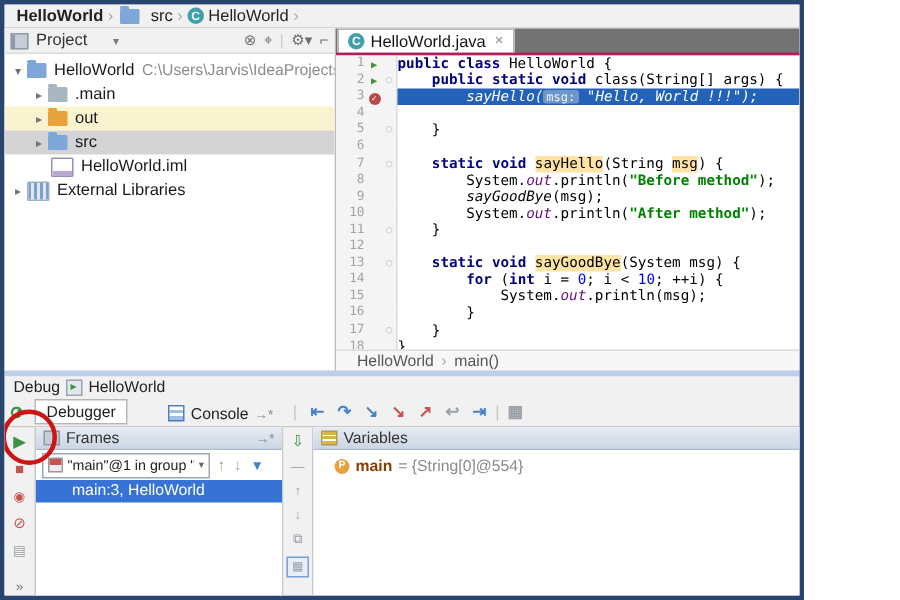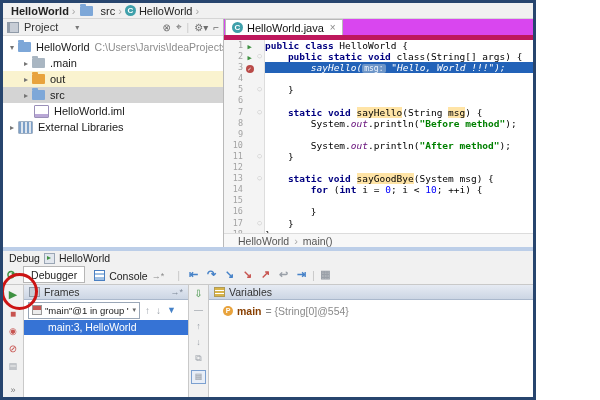--- a/index.html
+++ b/index.html
@@ -30,21 +30,21 @@
   .ticn{width:13px;height:10px;display:inline-block;margin:0 5px 0 1px;position:relative;border-radius:1px;flex:0 0 13px;}
   .ticn.fold-b{background:#7da7d8;}
   .ticn.fold-g{background:#a9b6c2;}
   .ticn.fold-o{background:#e8a33d;}
   .ticn.fold-b::before,.ticn.fold-g::before,.ticn.fold-o::before{content:"";position:absolute;top:-2px;left:0;width:6px;height:2px;background:inherit;border-radius:1px 1px 0 0;}
   .ticn.file-iml{width:9px;height:11px;background:#fff;border:1px solid #9a8fb8;box-shadow:inset 0 -3px 0 #b9a7d6;margin-left:3px;}
   .ticn.libraries{width:12px;height:11px;background:repeating-linear-gradient(90deg,#7da0c8 0 2px,#dfe6ef 2px 4px);border:1px solid #9fb0c4;}
   .tree-path{color:#8c8c8c;margin-left:5px;font-size:10.5px;}
   
   .editor{flex:1;display:flex;flex-direction:column;min-width:0;background:#fff;}
-  .tabbar{height:16px;flex:0 0 16px;background:#d946ef;border-bottom:5px solid #be185d;display:flex;align-items:flex-start;padding-left:1px;}
+  .tabbar{height:16px;flex:0 0 16px;background:#737373;border-bottom:2px solid #be185d;display:flex;align-items:flex-start;padding-left:1px;}
   .tab{height:15px;display:flex;align-items:center;gap:4px;background:#fff;border:1px solid #b9b9b9;border-bottom:none;
        padding:0 6px;font-size:11px;color:#111;}
   .class-icon{width:11px;height:11px;border-radius:50%;background:#3fa0ab;display:inline-block;position:relative;flex:0 0 11px;}
   .class-icon::after{content:"C";position:absolute;left:0;top:0;width:11px;height:11px;line-height:11px;text-align:center;
                      color:#fff;font-size:8px;font-weight:bold;font-family:"Liberation Sans",sans-serif;}
   .tab-close{color:#888;font-size:10px;margin-left:2px;cursor:default;}
   .editor-body{flex:1;overflow:hidden;background:#fff;font-family:"DejaVu Sans Mono",monospace;font-size:9.5px;}
   .code-row{height:11.1px;line-height:11.1px;display:flex;}
   .gut{flex:0 0 40px;display:flex;background:#f4f4f4;border-right:1px solid #ddd;}
   .ln{flex:0 0 19px;text-align:right;color:#a3a3a3;font-size:8.5px;}
@@ -272,20 +272,21 @@
               <span class="gfold"></span>
             </div>
             <div class="ctext"><span class="sg pl">        System.</span><span class="sg fld">out</span><span class="sg pl">.println(</span><span class="sg str">"Before method"</span><span class="sg pl">);</span></div>
           </div>
           <div class="code-row">
             <div class="gut">
               <span class="ln">9</span>
               <span class="gmark"></span>
               <span class="gfold"></span>
             </div>
+            <div class="ctext"><span class="sg pl">        </span><span class="sg call">sayGoodBye</span><span class="sg pl">(msg);</span></div>
           </div>
           <div class="code-row">
             <div class="gut">
               <span class="ln">10</span>
               <span class="gmark"></span>
               <span class="gfold"></span>
             </div>
             <div class="ctext"><span class="sg pl">        System.</span><span class="sg fld">out</span><span class="sg pl">.println(</span><span class="sg str">"After method"</span><span class="sg pl">);</span></div>
           </div>
           <div class="code-row">
@@ -319,20 +320,21 @@
               <span class="gfold"></span>
             </div>
             <div class="ctext"><span class="sg pl">        </span><span class="sg kw">for</span><span class="sg pl"> (</span><span class="sg kw">int</span><span class="sg pl"> i = </span><span class="sg num">0</span><span class="sg pl">; i &lt; </span><span class="sg num">10</span><span class="sg pl">; ++i) {</span></div>
           </div>
           <div class="code-row">
             <div class="gut">
               <span class="ln">15</span>
               <span class="gmark"></span>
               <span class="gfold"></span>
             </div>
+            <div class="ctext"><span class="sg pl">            System.</span><span class="sg fld">out</span><span class="sg pl">.println(msg);</span></div>
           </div>
           <div class="code-row">
             <div class="gut">
               <span class="ln">16</span>
               <span class="gmark"></span>
               <span class="gfold"></span>
             </div>
             <div class="ctext"><span class="sg pl">        }</span></div>
           </div>
           <div class="code-row">
@@ -363,21 +365,21 @@
   <div class="splitter"></div>
 
   <div class="debug">
     <div class="dbg-title">
       <span>Debug</span>
       <span class="cfg-icon"></span>
       <span>HelloWorld</span>
     </div>
     <div class="dbg-toolbar">
       <span class="rerun">⟳</span>
-      <span id="dtabs" style="display:flex;align-items:flex-end;gap:2px;">
+      <span id="dtabs" style="display:flex;align-items:flex-end;gap:20px;">
           <span class="dtab active">
             <span>Debugger</span>
           </span>
           <span class="dtab">
             <span class="console-icon"></span>
             <span>Console</span>
             <span class="tab-suffix">→*</span>
           </span>
         </span>
       <span class="tool-sep">|</span>

